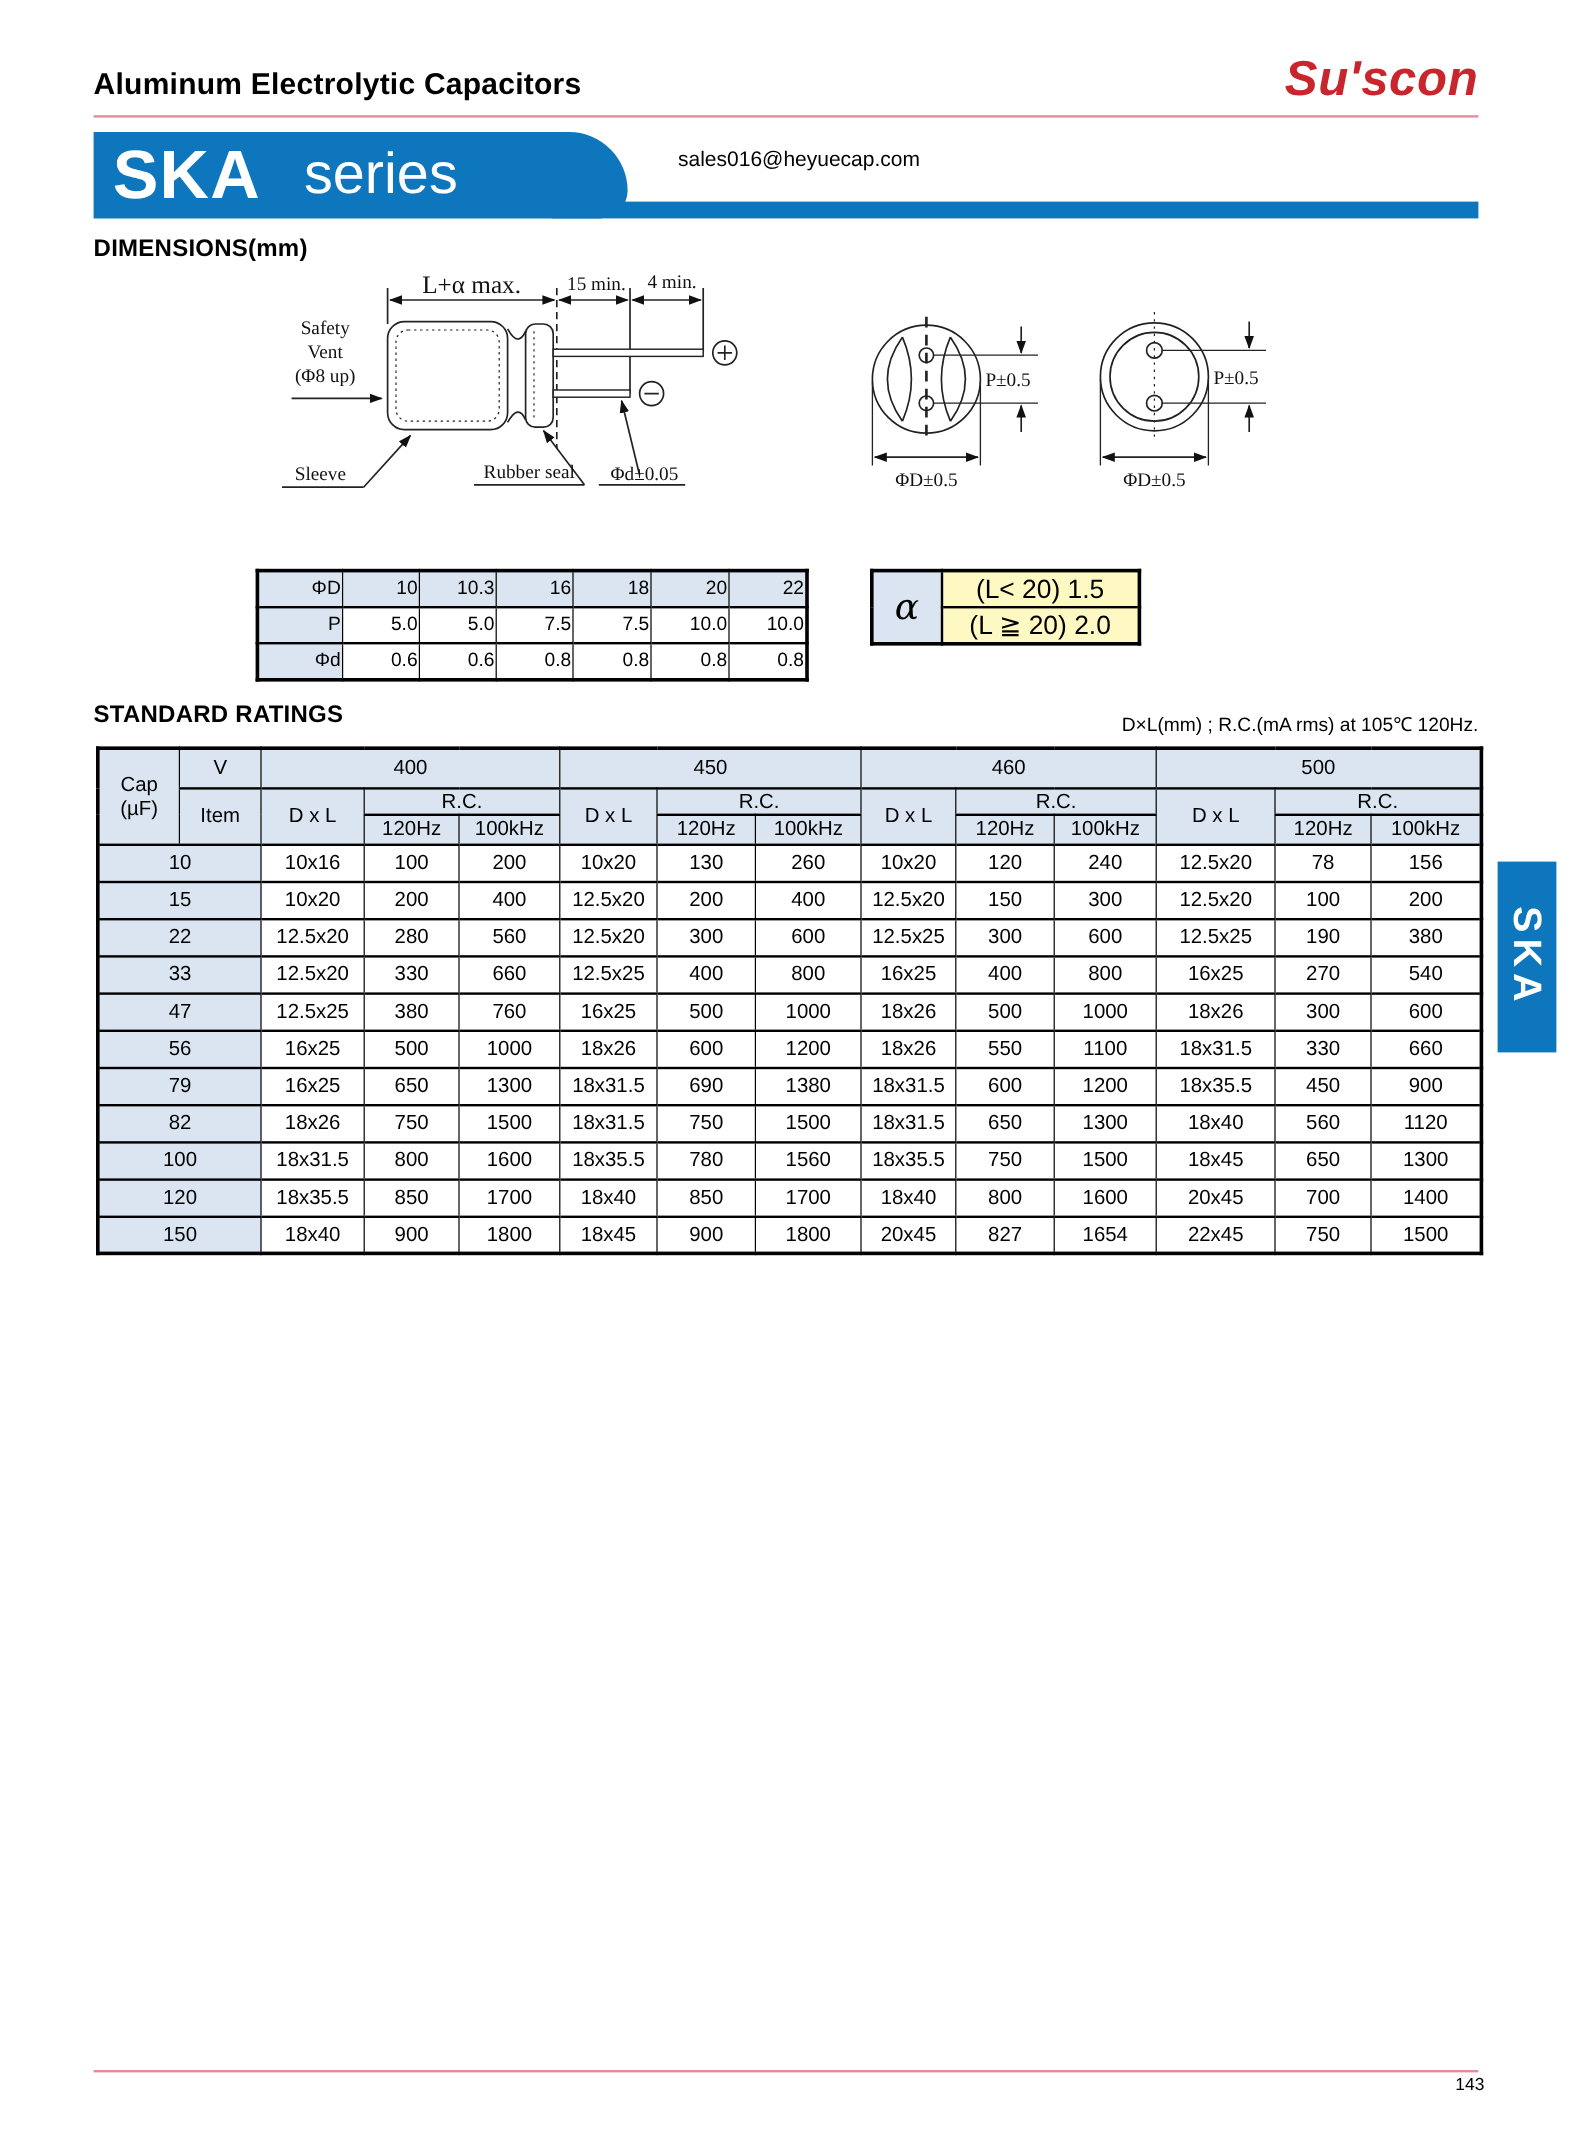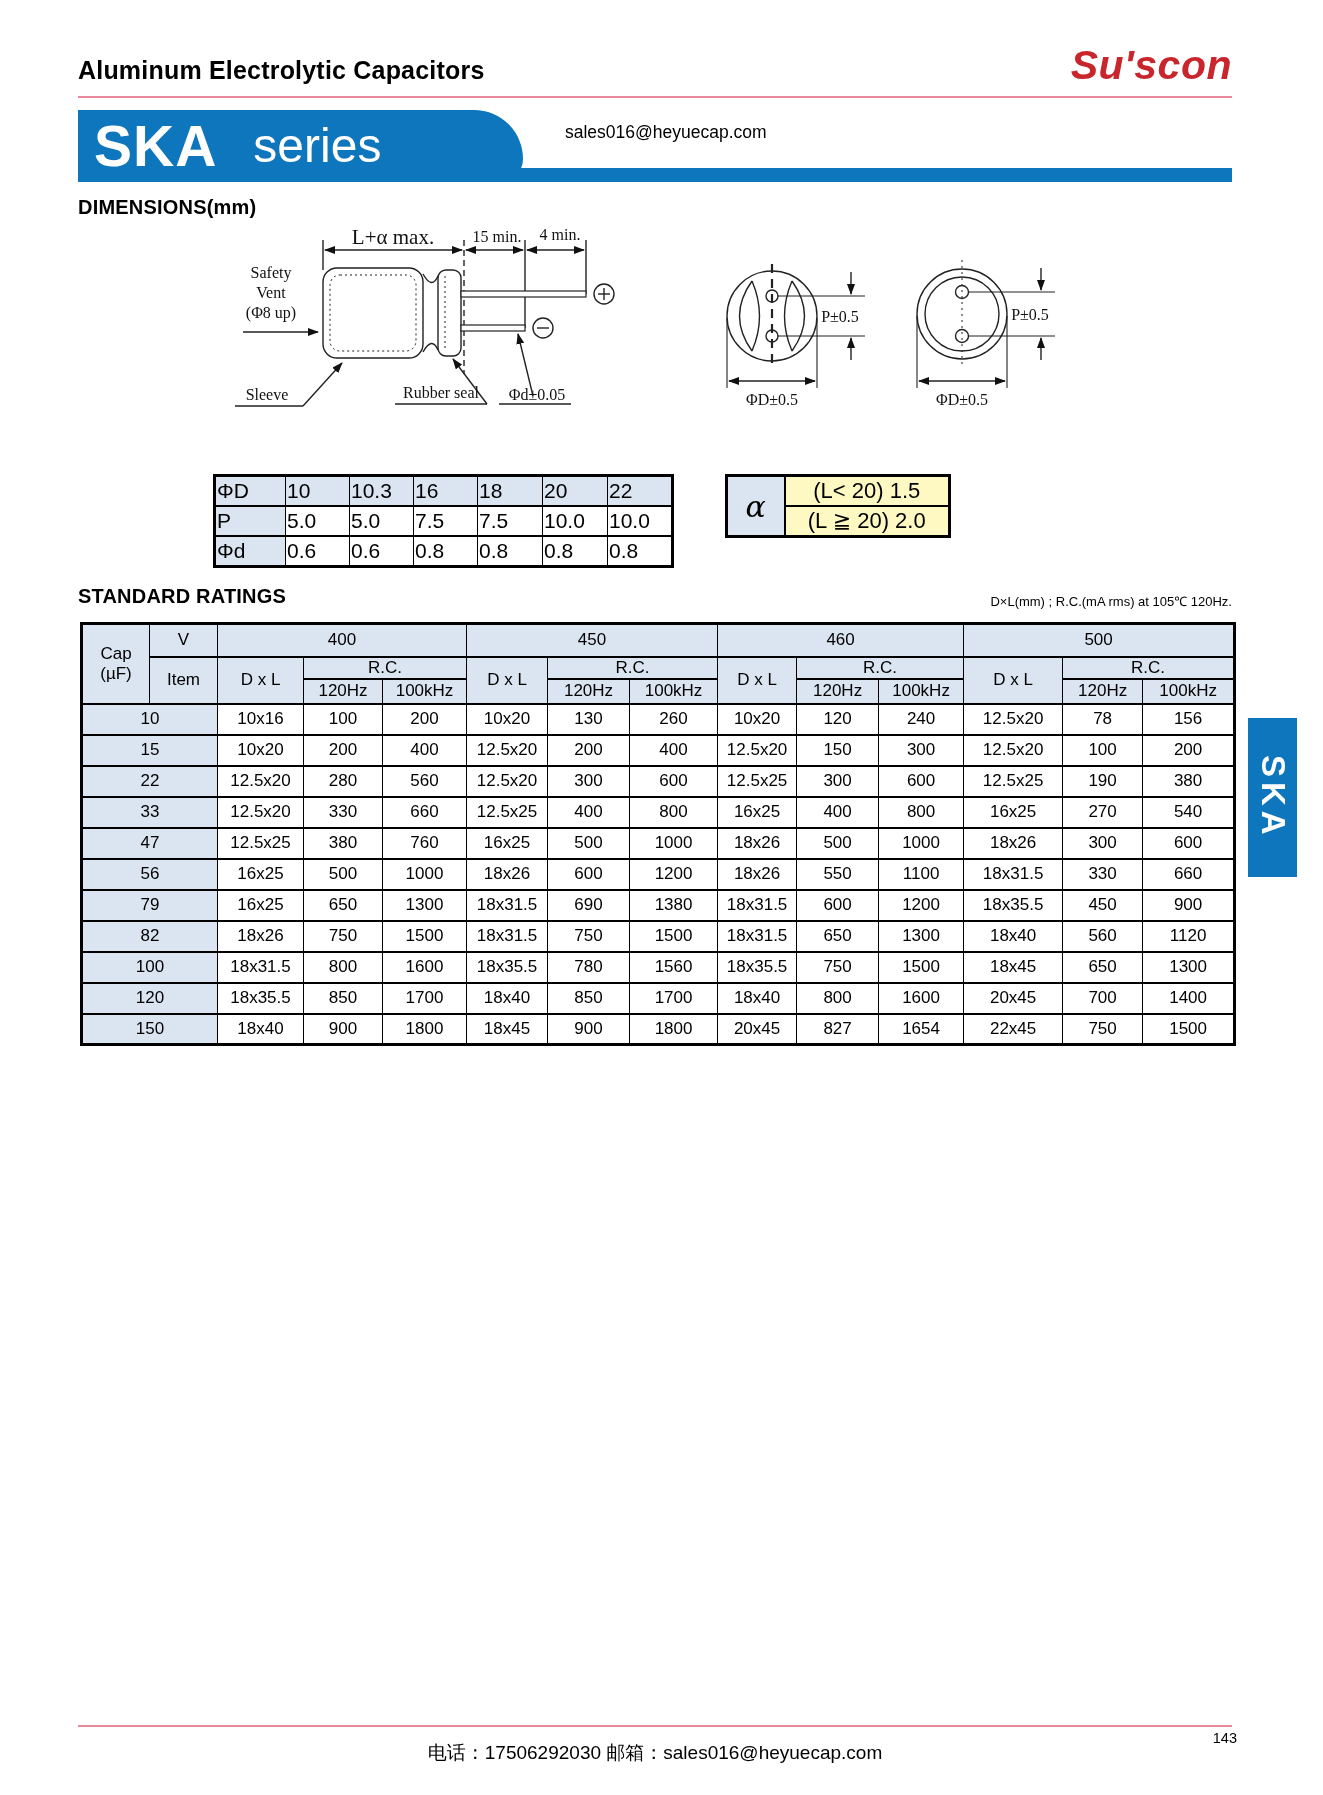--- a/index.html
+++ b/index.html
@@ -17,31 +17,31 @@
             border-radius:0 72px 34px 0; display:flex; align-items:center; padding-left:16px; box-sizing:border-box; }
   .banner .ska { color:#fff; font-size:57px; font-weight:bold; letter-spacing:1px; line-height:1; }
   .banner .series { color:#fff; font-size:48px; font-weight:normal; margin-left:36px; line-height:1; }
   .banner-strip { position:absolute; left:460px; top:168px; width:772px; height:14px; background:#0e76bc; }
   .email { position:absolute; left:565px; top:122px; font-size:17.5px; }
 
   
   .h2 { position:absolute; left:78px; font-size:20px; font-weight:bold; letter-spacing:0.2px; }
   .dims-title { top:196px; }
   .ratings-title { top:585px; }
-  .ratings-note { position:absolute; right:91px; top:592px; font-size:13px; }
+  .ratings-note { position:absolute; right:91px; top:592px; font-size:16px; }
 
   
   .diagram { position:absolute; left:215px; top:228px; }
   .diagram text { font-family:"Liberation Serif", serif; fill:#111; }
 
   
   table.dims { position:absolute; left:213px; top:474px; width:458px; border-collapse:collapse;
                border:3px solid #000; table-layout:fixed; }
   table.dims td { border:2px solid #000; border-left-width:1px; border-right-width:1px;
-                  text-align:left; vertical-align:middle; font-size:21px; height:26px; background:#fff; }
+                  text-align:right; vertical-align:middle; font-size:16px; height:26px; background:#fff; }
   table.dims td.hd { background:#dbe5f1; }
 
   
   table.alpha { position:absolute; left:725px; top:474px; width:223px; border-collapse:collapse;
                 border:3px solid #000; table-layout:fixed; }
   table.alpha td { border:2px solid #000; text-align:center; vertical-align:middle;
                    font-size:22px; height:21px; background:#fef9c3; }
   table.alpha td.sym { background:#dbe5f1; font:italic 30px "DejaVu Serif", serif; }
 
   
@@ -447,16 +447,15 @@
           <td>1500</td>
         </tr>
       </tbody>
   </table>
 
   <div class="side-tab">
     <span>SKA</span>
   </div>
 
   <div class="footer-rule"></div>
-  <div class="footer-contact">电话：17506292030  邮箱：sales016@heyuecap.com</div>
   <div class="page-number">143</div>
 
 </div>
 
 </body></html>

